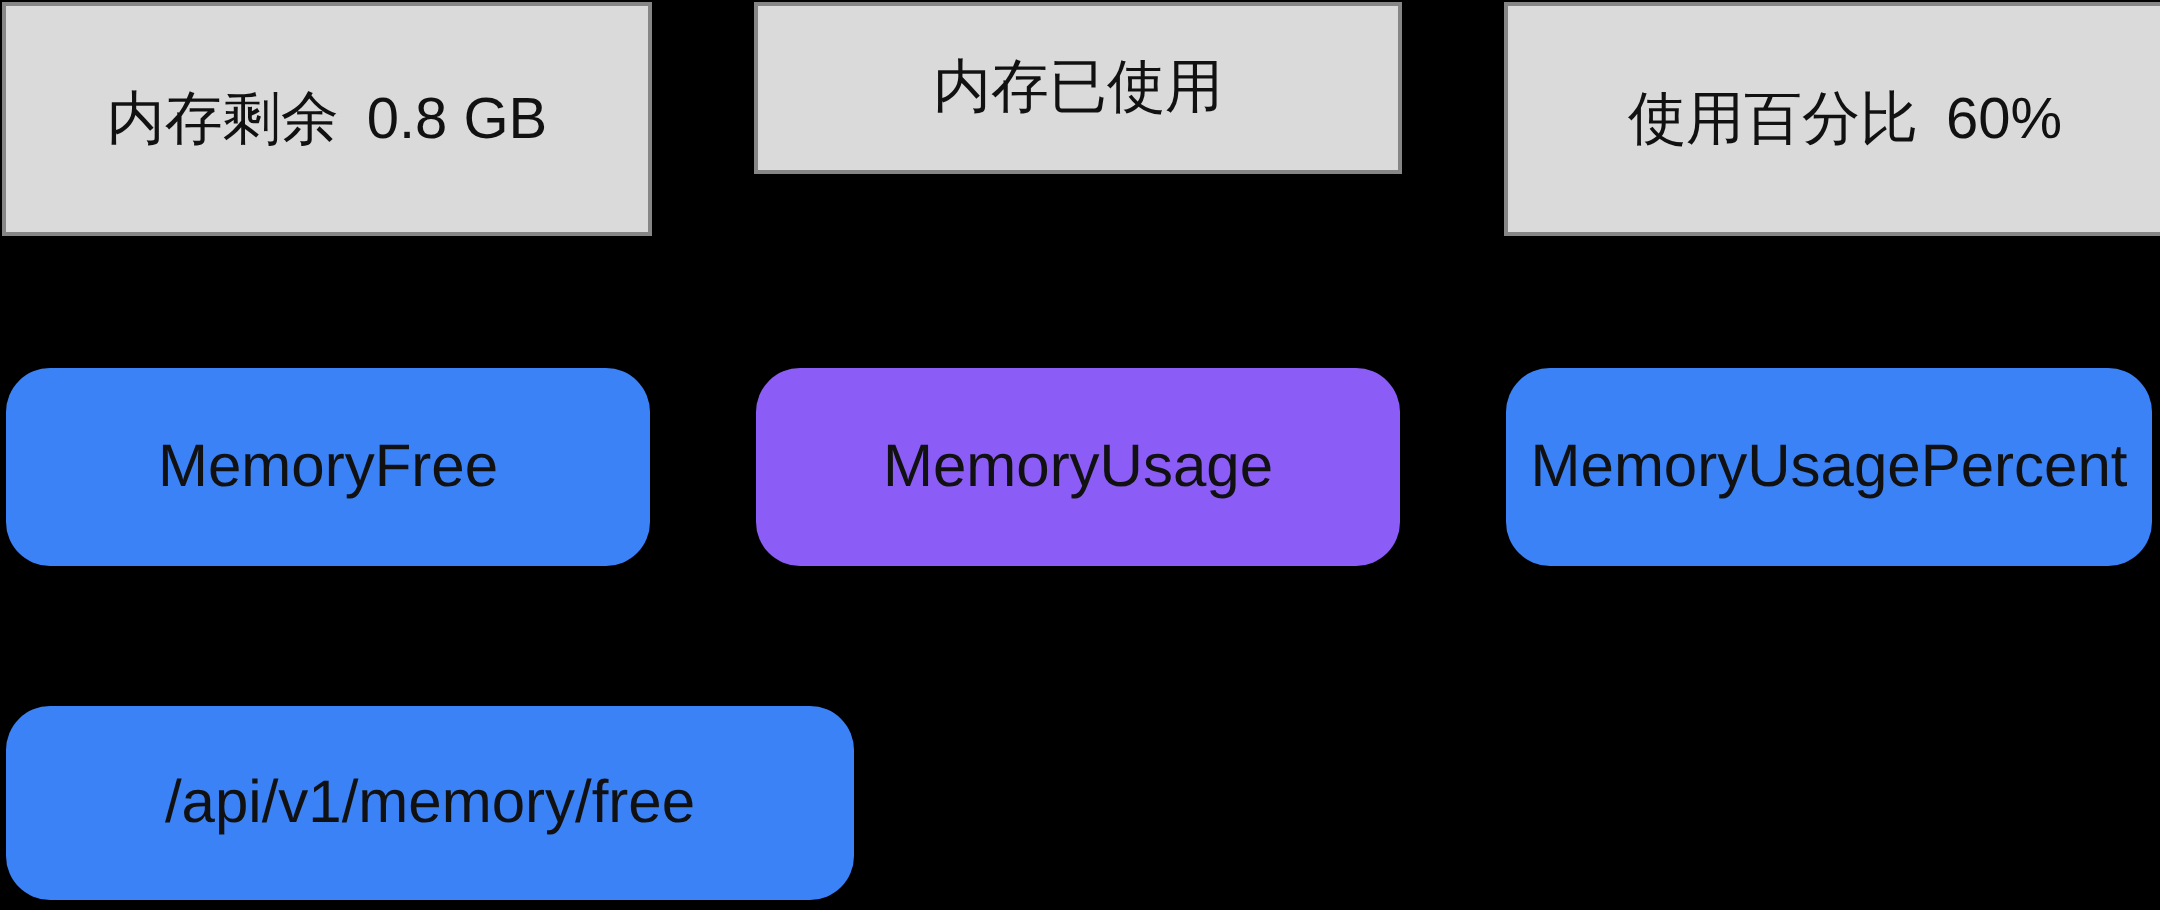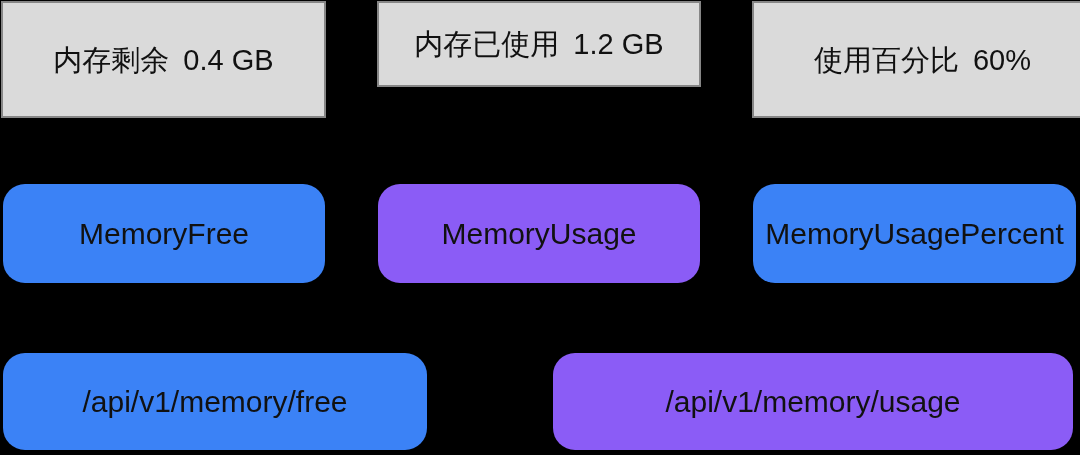--- a/index.html
+++ b/index.html
@@ -58,41 +58,37 @@
   .e1 { left: 3px;   top: 353px; width: 424px; height: 97px; align-items: center; }
   .e2 { left: 553px; top: 353px; width: 520px; height: 97px; }
 </style>
 </head>
 <body>
 
 <div class="stage">
 
   <div class="box metric b1">
     <div class="metric-label">内存剩余</div>
-    <div class="metric-value">0.4 GB</div>
+    <div class="metric-value">0.8 GB</div>
   </div>
   <div class="box metric b2">
     <div class="metric-label">内存已使用</div>
-    <div class="metric-value">1.2 GB</div>
   </div>
   <div class="box metric b3">
     <div class="metric-label">使用百分比</div>
     <div class="metric-value">60%</div>
   </div>
 
   <div class="box rounded pink m1">
     <span>MemoryFree</span>
   </div>
   <div class="box rounded gray m2">
     <span>MemoryUsage</span>
   </div>
   <div class="box rounded pink m3">
     <span>MemoryUsagePercent</span>
   </div>
 
   <div class="box rounded pink e1">
     <span>/api/v1/memory/free</span>
   </div>
-  <div class="box rounded gray e2">
-    <span>/api/v1/memory/usage</span>
-  </div>
 
 </div>
 
 </body></html>

